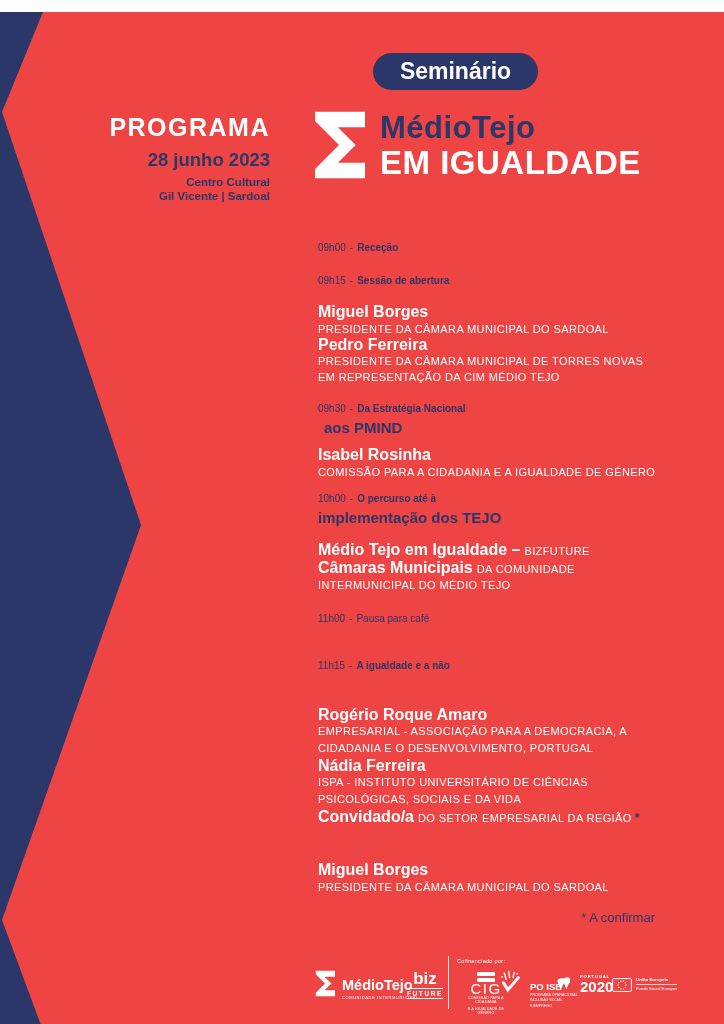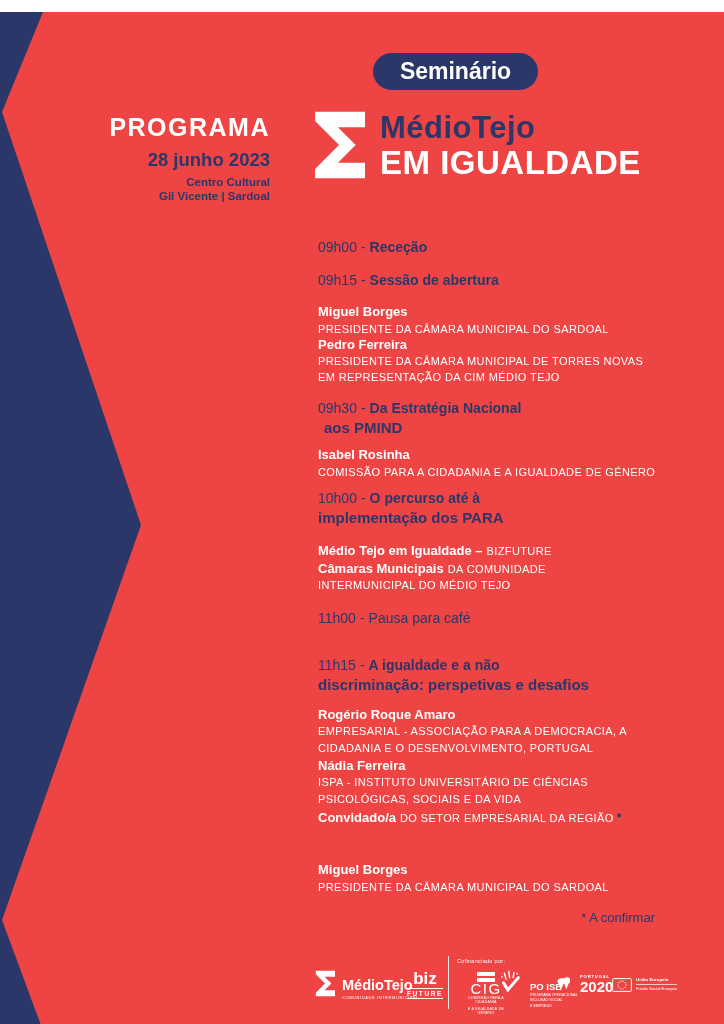--- a/index.html
+++ b/index.html
@@ -17,29 +17,29 @@
   .program{color:#fff;font-size:25px;font-weight:bold;letter-spacing:1.5px;}
   .date{color:#2B3768;font-size:18.5px;margin-top:7px;font-weight:bold;}
   .venue{color:#2B3768;font-size:11.5px;font-weight:bold;line-height:14px;}
   .venue.first{margin-top:4px;}
   
   .brand{position:absolute;left:313px;top:99px;display:flex;gap:15px;}
   .sigma-big{width:52px;height:68px;}
   .brand-name{color:#2B3768;font-size:31px;font-weight:bold;line-height:34px;letter-spacing:.5px;}
   .brand-sub{color:#fff;font-size:33px;font-weight:bold;line-height:36px;letter-spacing:.5px;}
   
-  .session{position:absolute;left:318px;color:#2B3768;font-size:14px;line-height:19px;white-space:nowrap;}
+  .session{position:absolute;left:318px;color:#2B3768;font-size:10px;line-height:19px;white-space:nowrap;}
   .session .time{font-weight:normal;}
   .session .sep{margin:0 4px;}
   .session .stitle{font-weight:bold;}
   .session.plain .stitle{font-weight:normal;}
   .session-cont{position:absolute;color:#2B3768;font-size:15px;font-weight:bold;line-height:19px;white-space:nowrap;}
   
   .spk{position:absolute;left:318px;color:#fff;white-space:nowrap;}
-  .spk .name{font-size:13px;font-weight:bold;line-height:16.5px;}
+  .spk .name{font-size:16px;font-weight:bold;line-height:16.5px;}
   .spk .org{font-size:11px;line-height:16px;letter-spacing:.4px;}
   .spk.wide .name{line-height:17px;}
   .spk.wide .org{line-height:17px;}
   .spk .org-inline{font-size:11px;letter-spacing:.4px;font-weight:normal;margin-left:4px;}
   .spk .mark{color:#2B3768;font-weight:bold;margin-left:3px;font-size:12px;}
   .footnote{position:absolute;left:318px;top:898px;width:337px;text-align:right;
       color:#2B3768;font-size:13px;}
   .f-brand{position:absolute;left:315px;top:958px;display:flex;gap:7px;align-items:flex-start;}
   .sigma-sm{width:20px;height:27px;}
   .f-brand-name{color:#fff;font-size:14.5px;font-weight:bold;line-height:15px;margin-top:8px;}
@@ -116,40 +116,39 @@
   <div class="session-cont" style="left:324px;top:406px">aos PMIND</div>
 
   <div class="spk" style="top:435px">
     <div class="name">Isabel Rosinha</div>
     <div class="org">COMISSÃO PARA A CIDADANIA E A IGUALDADE DE GÉNERO</div>
   </div>
 
   <div class="session" style="top:477px">
     <span class="time">10h00</span><span class="sep">-</span><span class="stitle">O percurso até à</span>
   </div>
-  <div class="session-cont" style="left:318px;top:496px">implementação dos PARA</div>
+  <div class="session-cont" style="left:318px;top:496px">implementação dos TEJO</div>
 
   <div class="spk wide" style="top:529px">
     <div class="row">
       <span class="name">Médio Tejo em Igualdade –</span><span class="org-inline">BIZFUTURE</span>
     </div>
     <div class="row">
       <span class="name">Câmaras Municipais</span><span class="org-inline">DA COMUNIDADE</span>
     </div>
     <div class="org">INTERMUNICIPAL DO MÉDIO TEJO</div>
   </div>
 
   <div class="session plain" style="top:597px">
     <span class="time">11h00</span><span class="sep">-</span><span class="stitle">Pausa para café</span>
   </div>
 
   <div class="session" style="top:644px">
     <span class="time">11h15</span><span class="sep">-</span><span class="stitle">A igualdade e a não</span>
   </div>
-  <div class="session-cont" style="left:318px;top:663px">discriminação: perspetivas e desafios</div>
 
   <div class="spk wide" style="top:694px">
     <div class="name">Rogério Roque Amaro</div>
     <div class="org">EMPRESARIAL - ASSOCIAÇÃO PARA A DEMOCRACIA, A</div>
     <div class="org">CIDADANIA E O DESENVOLVIMENTO, PORTUGAL</div>
     <div class="name">Nádia Ferreira</div>
     <div class="org">ISPA - INSTITUTO UNIVERSITÁRIO DE CIÊNCIAS</div>
     <div class="org">PSICOLÓGICAS, SOCIAIS E DA VIDA</div>
     <div class="row">
       <span class="name">Convidado/a</span><span class="org-inline">DO SETOR EMPRESARIAL DA REGIÃO</span><span class="mark">*</span>

